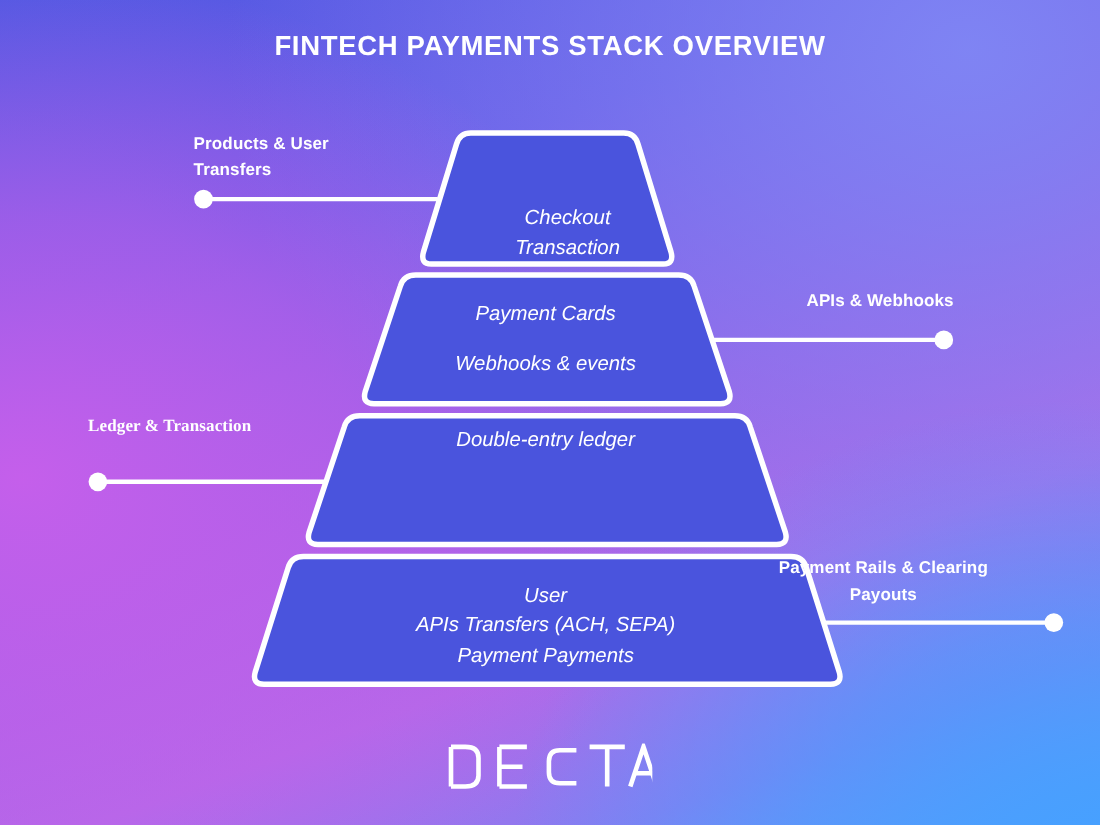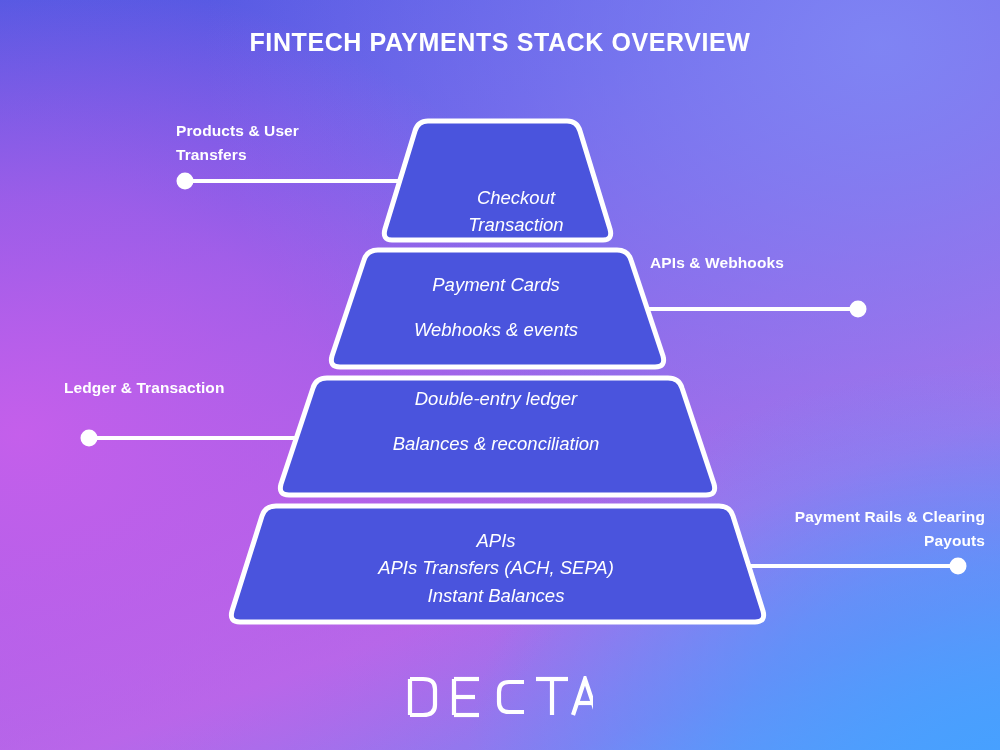--- a/index.html
+++ b/index.html
@@ -125,43 +125,42 @@
     <div>Transaction</div>
   </div>
 
   <div class="layer-text spaced" style="left:346px; top:262px; width:300px;">
     <div>Payment Cards</div>
     <div>Webhooks &amp; events</div>
   </div>
 
   <div class="layer-text spaced" style="left:296px; top:376px; width:400px;">
     <div>Double-entry ledger</div>
-    <div>Balances &amp; reconciliation</div>
   </div>
 
   <div class="layer-text" style="left:246px; top:527px; width:500px;">
-    <div>APIs</div>
+    <div>User</div>
     <div>APIs Transfers (ACH, SEPA)</div>
-    <div>Instant Balances</div>
+    <div>Payment Payments</div>
   </div>
 
   <div class="side-label left" style="left:176px; top:119px; width:260px;">
     <div>Products &amp; User</div>
     <div>Transfers</div>
   </div>
 
-  <div class="side-label right" style="right:133px; top:251px; width:300px;text-align:center;">
+  <div class="side-label right" style="right:133px; top:262px; width:300px;">
     <div>APIs &amp; Webhooks</div>
   </div>
 
-  <div class="side-label left" style="left:64px; top:376px; width:290px;">
+  <div class="side-label left" style="left:80px; top:376px; width:290px;font-family:Liberation Serif, serif;">
     <div>Ledger &amp; Transaction</div>
   </div>
 
-  <div class="side-label right" style="right:15px; top:505px; width:330px;">
+  <div class="side-label right" style="right:32px; top:505px; width:330px;text-align:center;">
     <div>Payment Rails &amp; Clearing</div>
     <div>Payouts</div>
   </div>
 
   <div id="logo">
     <svg width="186" height="42" viewBox="0 0 186 42">
       <g fill="none" stroke="#ffffff" stroke-width="4.2" stroke-linecap="butt">
 
         <path d="M 3 3 L 3 39"></path>
         <path d="M 3 3 L 16 3 Q 28 3 28 13 L 28 29 Q 28 39 16 39 L 3 39"></path>

